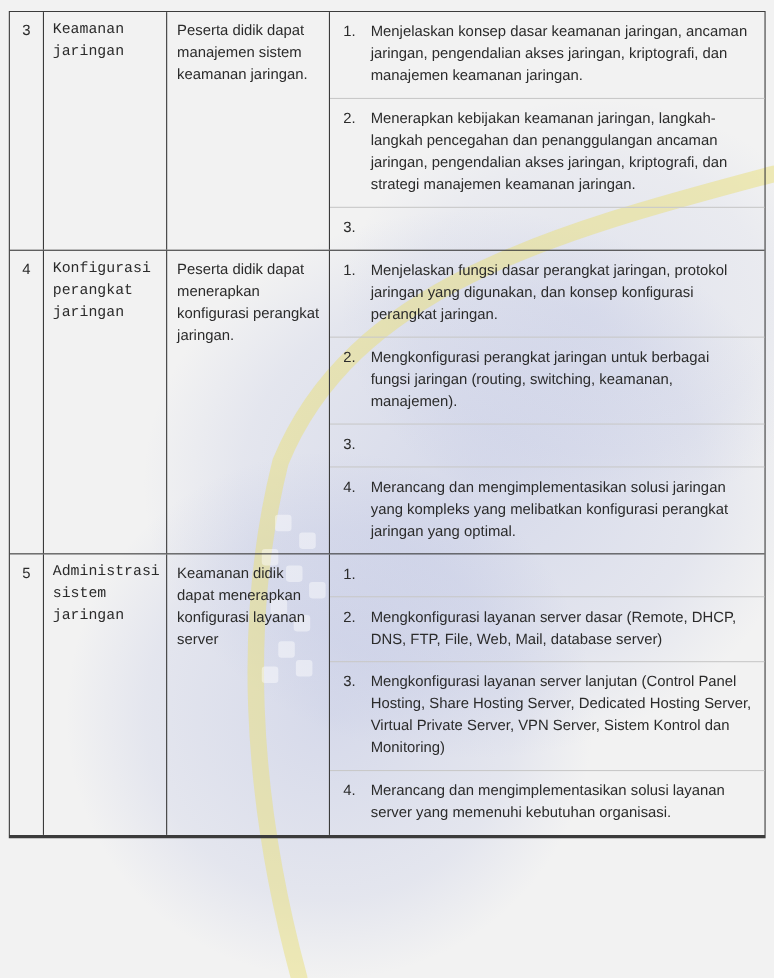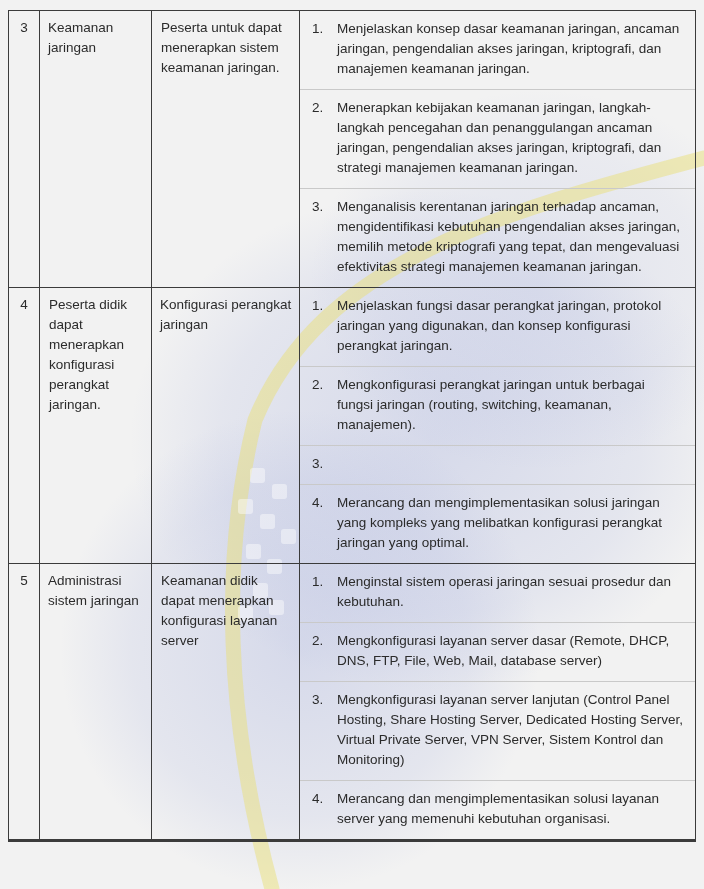--- a/index.html
+++ b/index.html
@@ -36,21 +36,21 @@
     line-height: 20px;
   }
   .row {
     display: grid;
     grid-template-columns: 30px 112px 148px 1fr;
   }
   .row + .row { border-top: 1.5px solid #3b3b3b; }
   .cell { box-sizing: border-box; }
   .cell + .cell { border-left: 1.5px solid #3b3b3b; }
   .num-cell { text-align: center; padding: 7px 2px; }
-  .topic-cell { padding: 7px 5px 7px 8px; }
+  .topic-cell { padding: 7px 5px 7px 8px; font-family: Liberation Mono, monospace; }
   .desc-cell { padding: 7px 7px 7px 9px; }
   .items-cell { padding: 0; }
   .item {
     display: flex;
     padding: 8px 10px 10px 12px;
   }
   .item + .item { border-top: 1px solid #c9c9c9; }
   .item-num { flex: 0 0 25px; }
   .item-text { flex: 1; padding-right: 2px; }
 </style>
@@ -83,41 +83,40 @@
       <rect x="238" y="606" width="15" height="15" rx="3"></rect>
       <rect x="269" y="600" width="15" height="15" rx="3"></rect>
     </g>
   </svg>
 
   <div class="doc-table">
 
     <div class="row">
       <div class="cell num-cell">3</div>
       <div class="cell topic-cell">Keamanan jaringan</div>
-      <div class="cell desc-cell">Peserta untuk dapat menerapkan sistem keamanan jaringan.</div>
+      <div class="cell desc-cell">Peserta didik dapat manajemen sistem keamanan jaringan.</div>
       <div class="cell items-cell">
         <div class="item">
           <span class="item-num">1.</span>
           <span class="item-text">Menjelaskan konsep dasar keamanan jaringan, ancaman jaringan, pengendalian akses jaringan, kriptografi, dan manajemen keamanan jaringan.</span>
         </div>
         <div class="item">
           <span class="item-num">2.</span>
           <span class="item-text">Menerapkan kebijakan keamanan jaringan, langkah-langkah pencegahan dan penanggulangan ancaman jaringan, pengendalian akses jaringan, kriptografi, dan strategi manajemen keamanan jaringan.</span>
         </div>
         <div class="item">
           <span class="item-num">3.</span>
-          <span class="item-text">Menganalisis kerentanan jaringan terhadap ancaman, mengidentifikasi kebutuhan pengendalian akses jaringan, memilih metode kriptografi yang tepat, dan mengevaluasi efektivitas strategi manajemen keamanan jaringan.</span>
         </div>
       </div>
     </div>
 
     <div class="row">
       <div class="cell num-cell">4</div>
+      <div class="cell topic-cell">Konfigurasi perangkat jaringan</div>
       <div class="cell desc-cell">Peserta didik dapat menerapkan konfigurasi perangkat jaringan.</div>
-      <div class="cell topic-cell">Konfigurasi perangkat jaringan</div>
       <div class="cell items-cell">
         <div class="item">
           <span class="item-num">1.</span>
           <span class="item-text">Menjelaskan fungsi dasar perangkat jaringan, protokol jaringan yang digunakan, dan konsep konfigurasi perangkat jaringan.</span>
         </div>
         <div class="item">
           <span class="item-num">2.</span>
           <span class="item-text">Mengkonfigurasi perangkat jaringan untuk berbagai fungsi jaringan (routing, switching, keamanan, manajemen).</span>
         </div>
         <div class="item">
@@ -130,21 +129,20 @@
       </div>
     </div>
 
     <div class="row">
       <div class="cell num-cell">5</div>
       <div class="cell topic-cell">Administrasi sistem jaringan</div>
       <div class="cell desc-cell">Keamanan didik dapat menerapkan konfigurasi layanan server</div>
       <div class="cell items-cell">
         <div class="item">
           <span class="item-num">1.</span>
-          <span class="item-text">Menginstal sistem operasi jaringan sesuai prosedur dan kebutuhan.</span>
         </div>
         <div class="item">
           <span class="item-num">2.</span>
           <span class="item-text">Mengkonfigurasi layanan server dasar (Remote, DHCP, DNS, FTP, File, Web, Mail, database server)</span>
         </div>
         <div class="item">
           <span class="item-num">3.</span>
           <span class="item-text">Mengkonfigurasi layanan server lanjutan (Control Panel Hosting, Share Hosting Server, Dedicated Hosting Server, Virtual Private Server, VPN Server, Sistem Kontrol dan Monitoring)</span>
         </div>
         <div class="item">

